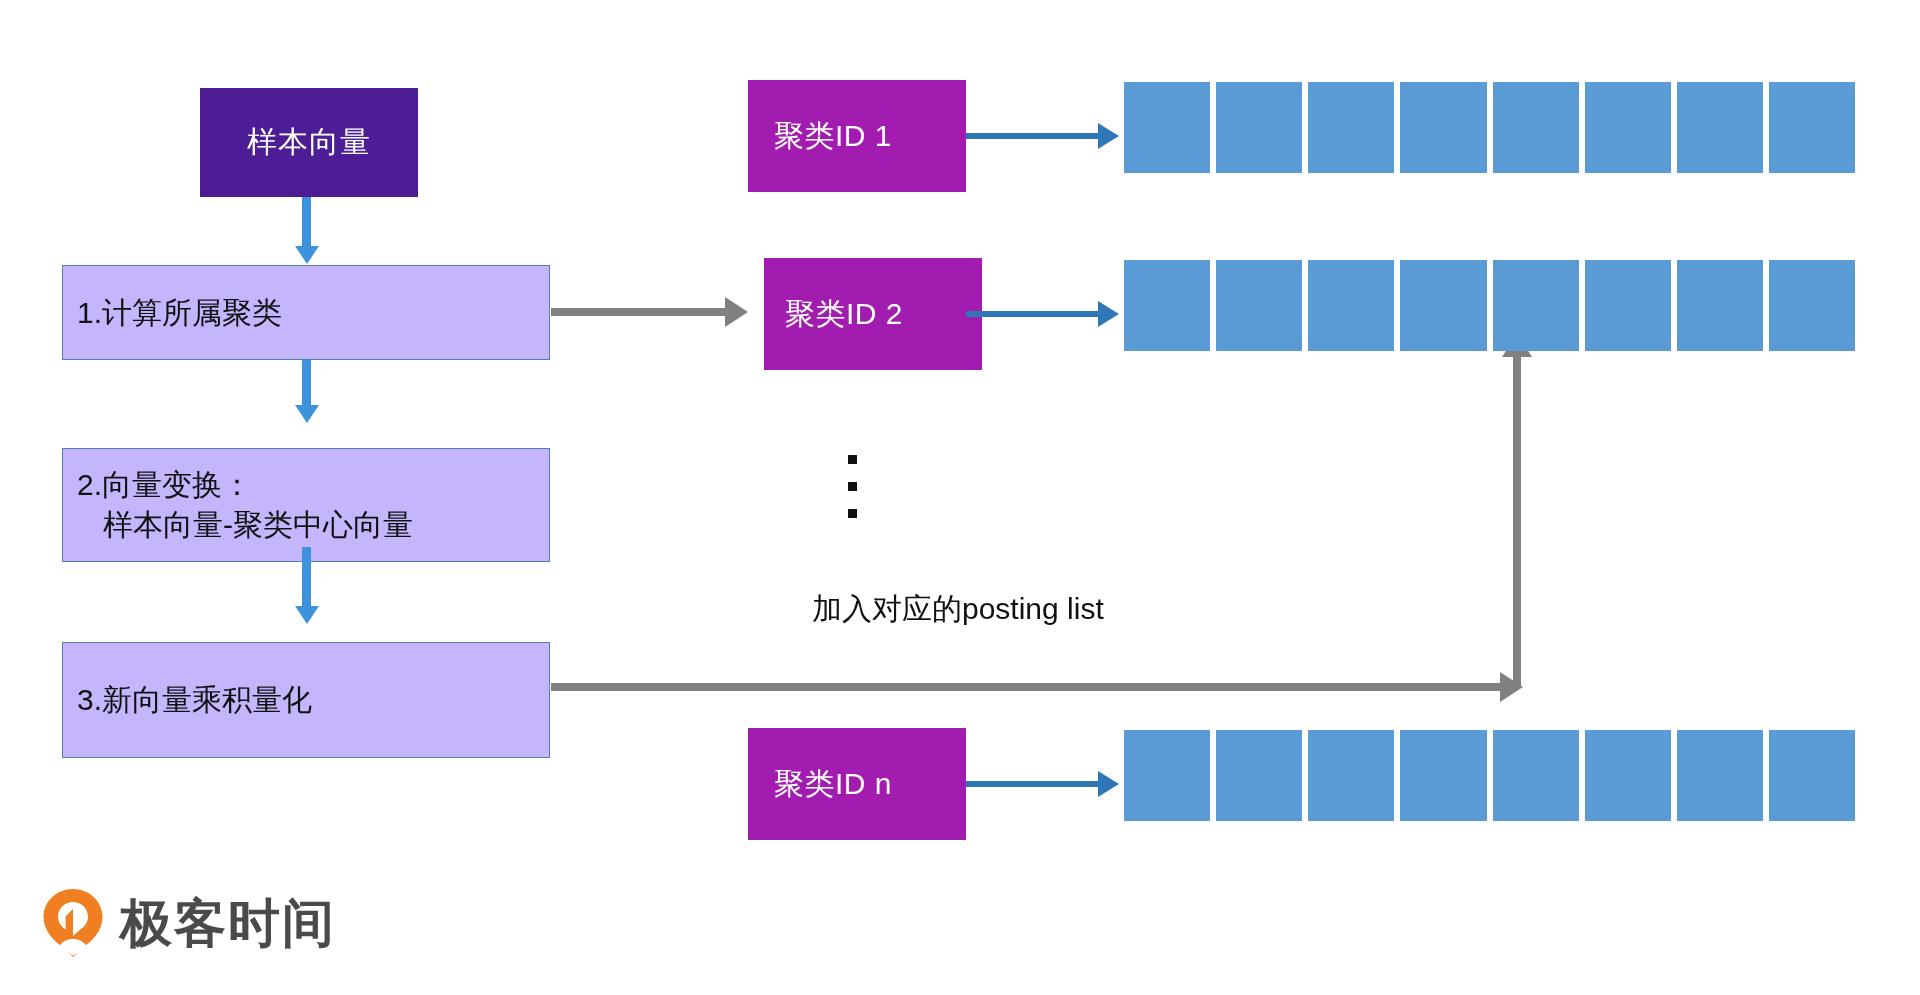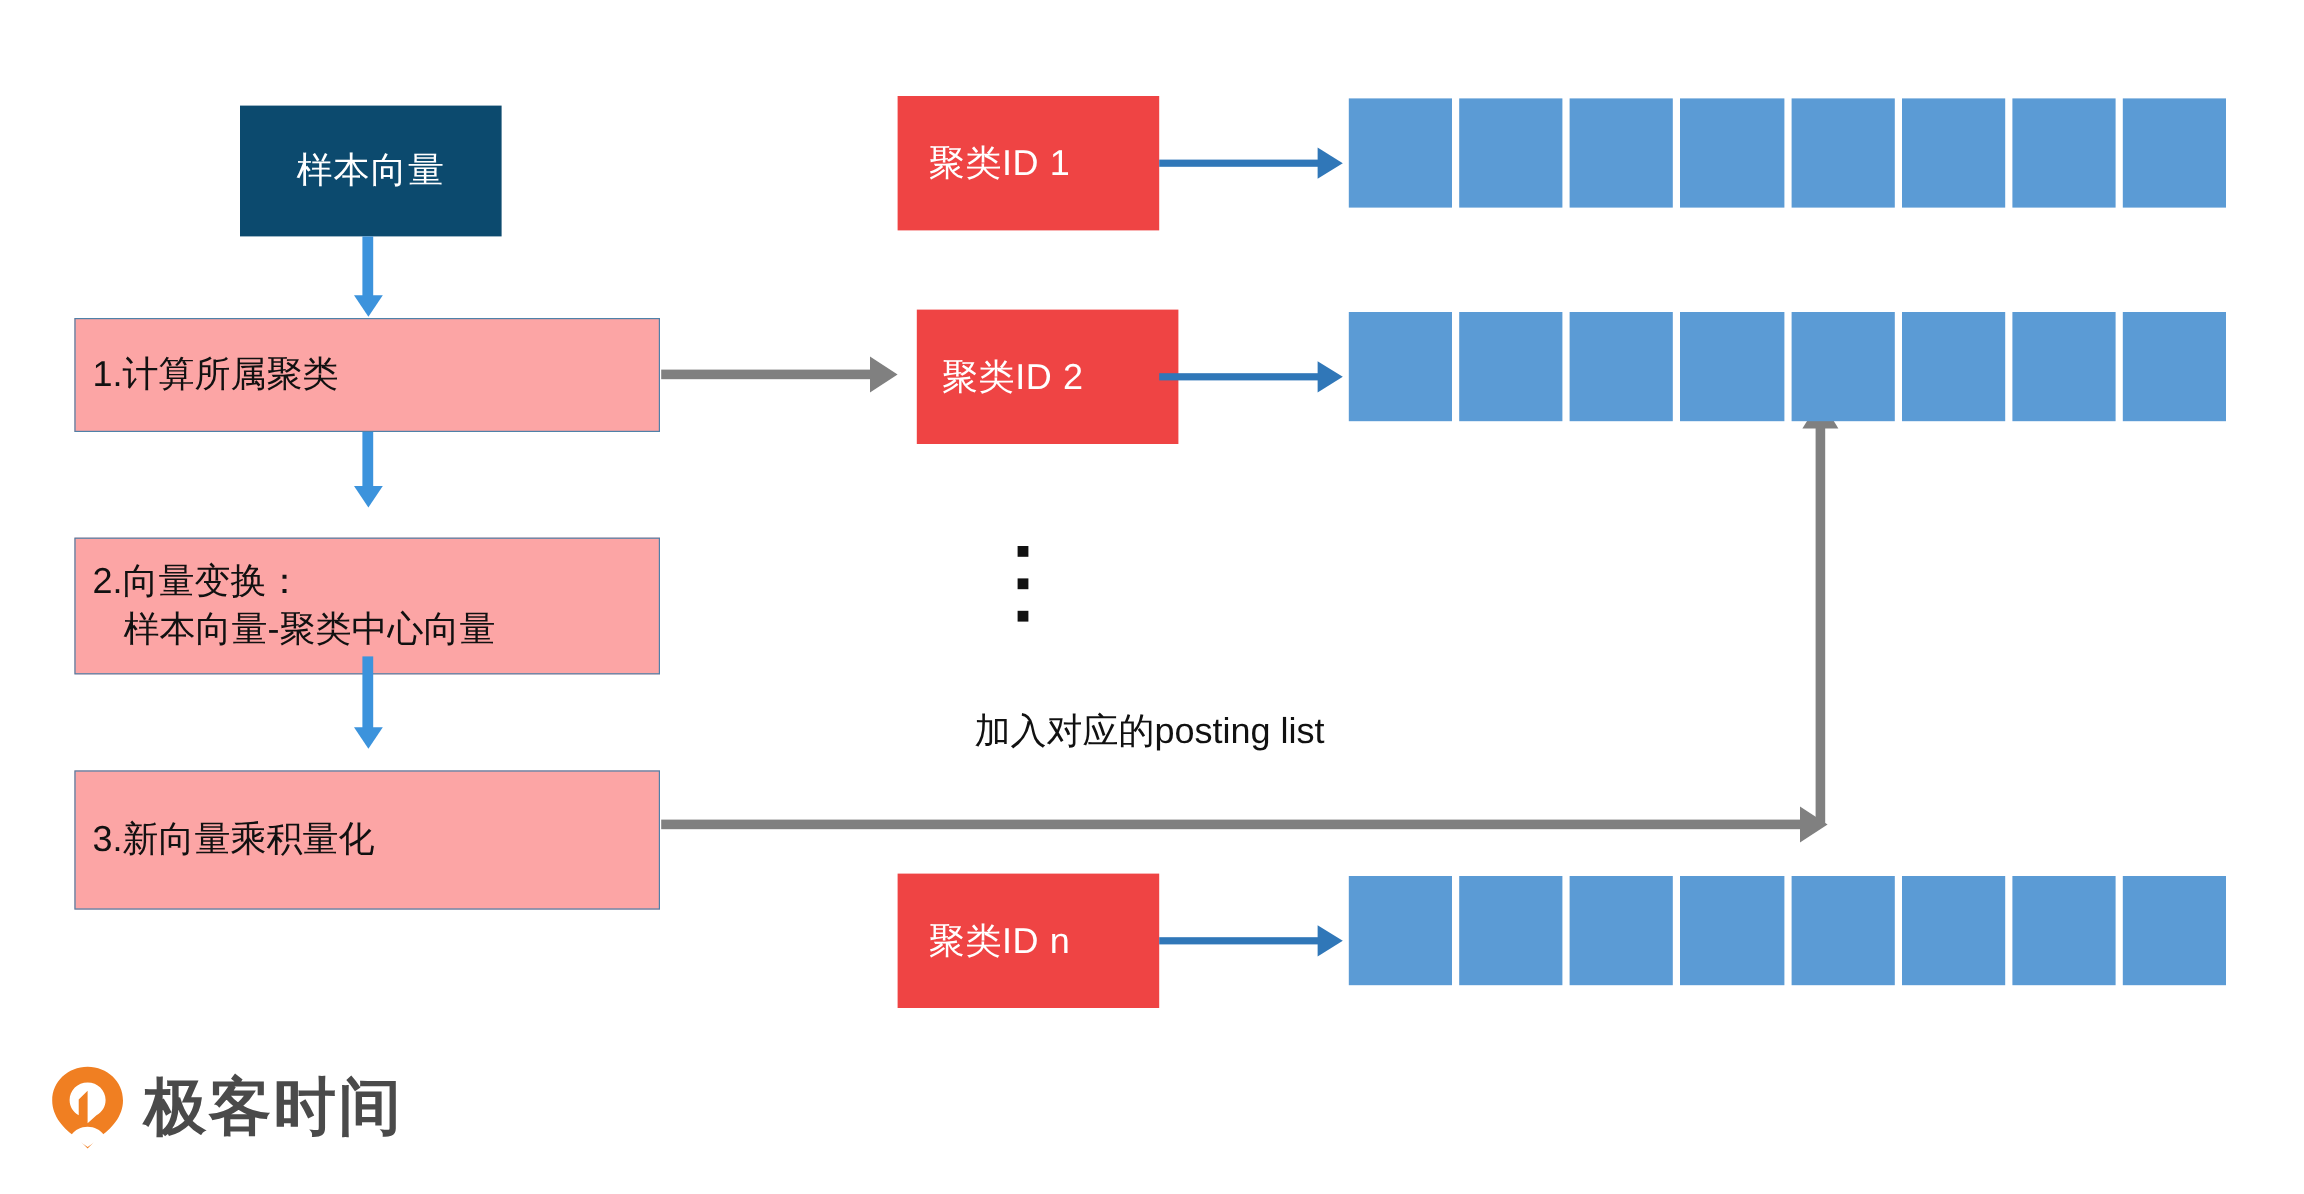--- a/index.html
+++ b/index.html
@@ -10,42 +10,42 @@
     overflow:hidden;
   }
   #stage{position:relative;width:1920px;height:995px;}
 
   
   .abs{position:absolute;box-sizing:border-box;}
 
   
   .yellow-box{
     left:200px;top:88px;width:218px;height:109px;
-    background:#0c4a6e;
+    background:#4c1d95;
     color:#ffffff;
     display:flex;align-items:center;justify-content:center;
     font-size:30px;letter-spacing:1px;
   }
   .step-box{
-    background:#fca5a5;
+    background:#c4b5fd;
     border:1.6px solid #4F81A8;
     color:#111111;
     display:flex;flex-direction:column;justify-content:center;
     padding-left:14px;
     font-size:30px;
     line-height:1.32;
   }
   .step1{left:62px;top:265px;width:488px;height:95px;}
   .step2{left:62px;top:448px;width:488px;height:114px;}
   .step3{left:62px;top:625px;width:488px;height:116px;margin-top:17px;}
   .step-line2{padding-left:26px;}
 
   
   .cluster-box{
-    background:#ef4444;
+    background:#a21caf;
     color:#ffffff;
     display:flex;align-items:center;
     padding-left:26px;
     font-size:30px;
     width:218px;height:112px;
     letter-spacing:.5px;
   }
   .c1{left:748px;top:80px;}
   .c2{left:764px;top:258px;padding-left:21px;}
   .cn{left:748px;top:728px;}

